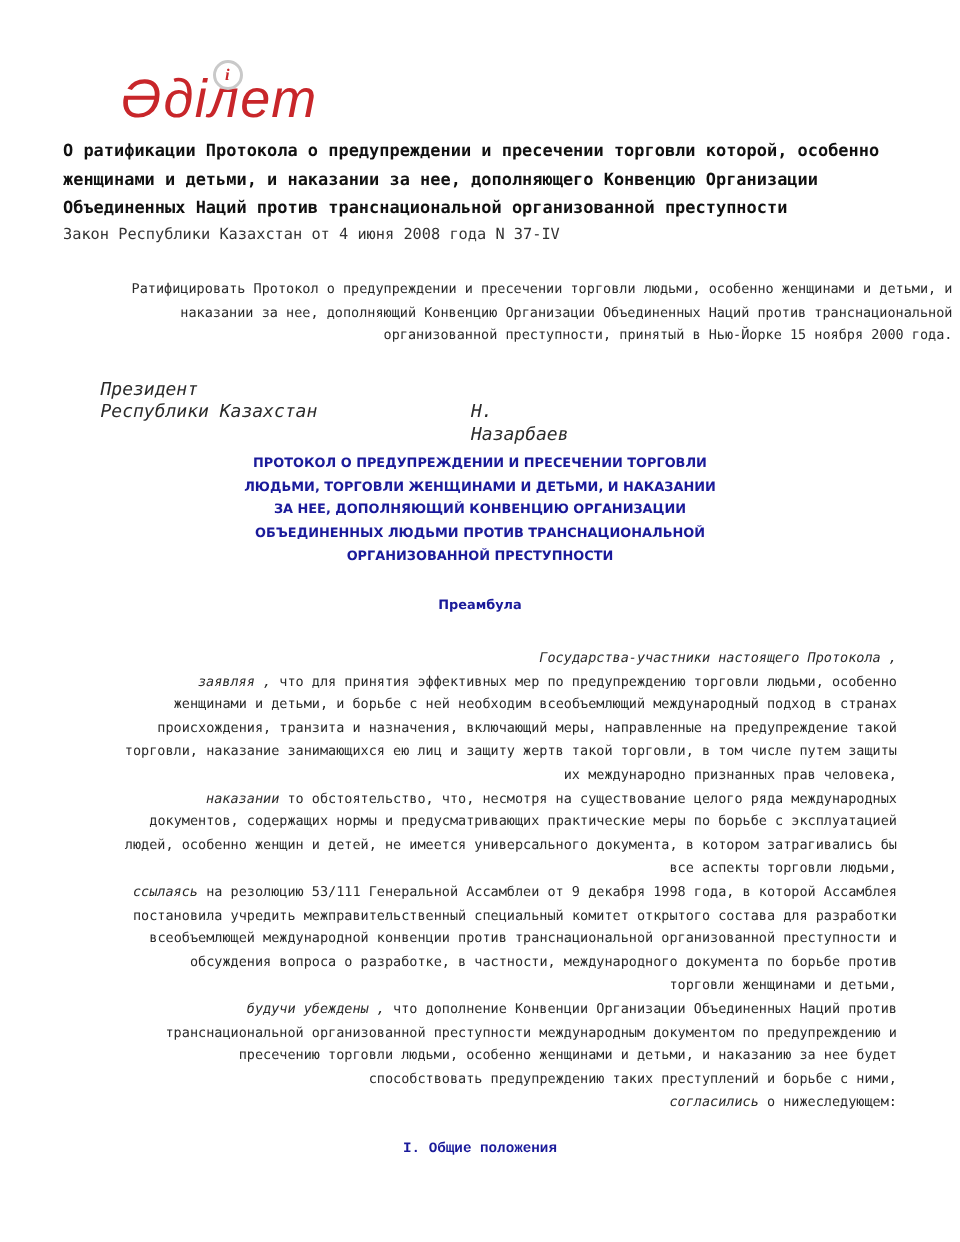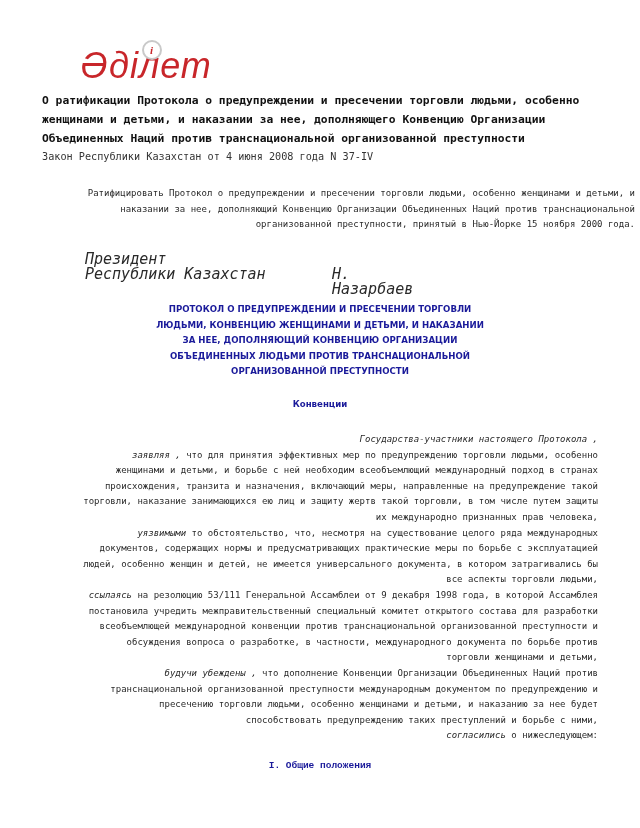--- a/index.html
+++ b/index.html
@@ -77,23 +77,23 @@
       font-size: 9px;
       line-height: 15.6px;
       color: #2a2a2a;
       margin: 0;
       text-align: right;
     }
     .indent { padding-left: 37px; }
     .italic { font-style: italic; }
     .sign-block {
       position: absolute;
-      left: 85px;
+      left: 67px;
       top: 252px;
-      font-size: 15px;
+      font-size: 12px;
       line-height: 15px;
       font-style: italic;
       color: #2a2a2a;
     }
     .sign-name { position: absolute; left: 247px; top: 15px; }
     .center-heading {
       position: absolute;
       left: 0;
       width: 640px;
       text-align: center;
@@ -109,44 +109,44 @@
       font-size: 9.5px;
     }
   </style>
 </head>
 <body>
 
 <div class="logo">
   <span class="logo-text"><span>Әд</span><span>і</span><span>лет</span><span class="logo-i-badge">i</span></span>
 </div>
 
-<h1 class="title">О ратификации Протокола о предупреждении и пресечении торговли людьми, особенно женщинами и детьми, и наказании за нее, дополняющего Конвенцию Организации Объединенных Наций против транснациональной организованной преступности</h1>
+<h1 class="title">О ратификации Протокола о предупреждении и пресечении торговли которой, особенно женщинами и детьми, и наказании за нее, дополняющего Конвенцию Организации Объединенных Наций против транснациональной организованной преступности</h1>
 
 <div class="law-ref">Закон Республики Казахстан от 4 июня 2008 года N 37-IV</div>
 
 <p class="para indent" style="top:186px;">Ратифицировать Протокол о предупреждении и пресечении торговли людьми, особенно женщинами и детьми, и наказании за нее, дополняющий Конвенцию Организации Объединенных Наций против транснациональной организованной преступности, принятый в Нью-Йорке 15 ноября 2000 года.</p>
 
 <div class="sign-block">
   <div>Президент</div>
   <div>Республики Казахстан</div>
   <div class="sign-name">Н. Назарбаев</div>
 </div>
 
 <div class="center-heading" style="top:302px;">
   <div>ПРОТОКОЛ О ПРЕДУПРЕЖДЕНИИ И ПРЕСЕЧЕНИИ ТОРГОВЛИ</div>
-  <div>ЛЮДЬМИ, КОНВЕНЦИЮ ЖЕНЩИНАМИ И ДЕТЬМИ, И НАКАЗАНИИ</div>
+  <div>ЛЮДЬМИ, ТОРГОВЛИ ЖЕНЩИНАМИ И ДЕТЬМИ, И НАКАЗАНИИ</div>
   <div>ЗА НЕЕ, ДОПОЛНЯЮЩИЙ КОНВЕНЦИЮ ОРГАНИЗАЦИИ</div>
   <div>ОБЪЕДИНЕННЫХ ЛЮДЬМИ ПРОТИВ ТРАНСНАЦИОНАЛЬНОЙ</div>
   <div>ОРГАНИЗОВАННОЙ ПРЕСТУПНОСТИ</div>
 </div>
 
-<div class="center-heading" style="top:397px;">Конвенции</div>
+<div class="center-heading" style="top:397px;">Преамбула</div>
 
 <div class="para" style="top:432px;">
   <div class="indent italic">Государства-участники настоящего Протокола ,</div>
   <div class="indent"><span class="italic">заявляя ,</span><span> что для принятия эффективных мер по предупреждению торговли людьми, особенно женщинами и детьми, и борьбе с ней необходим всеобъемлющий международный подход в странах происхождения, транзита и назначения, включающий меры, направленные на предупреждение такой торговли, наказание занимающихся ею лиц и защиту жертв такой торговли, в том числе путем защиты их международно признанных прав человека,</span></div>
-  <div class="indent"><span class="italic">уязвимыми</span><span> то обстоятельство, что, несмотря на существование целого ряда международных документов, содержащих нормы и предусматривающих практические меры по борьбе с эксплуатацией людей, особенно женщин и детей, не имеется универсального документа, в котором затрагивались бы все аспекты торговли людьми,</span></div>
+  <div class="indent"><span class="italic">наказании</span><span> то обстоятельство, что, несмотря на существование целого ряда международных документов, содержащих нормы и предусматривающих практические меры по борьбе с эксплуатацией людей, особенно женщин и детей, не имеется универсального документа, в котором затрагивались бы все аспекты торговли людьми,</span></div>
   <div class="indent"><span class="italic">ссылаясь</span><span> на резолюцию 53/111 Генеральной Ассамблеи от 9 декабря 1998 года, в которой Ассамблея постановила учредить межправительственный специальный комитет открытого состава для разработки всеобъемлющей международной конвенции против транснациональной организованной преступности и обсуждения вопроса о разработке, в частности, международного документа по борьбе против торговли женщинами и детьми,</span></div>
   <div class="indent"><span class="italic">будучи убеждены ,</span><span> что дополнение Конвенции Организации Объединенных Наций против транснациональной организованной преступности международным документом по предупреждению и пресечению торговли людьми, особенно женщинами и детьми, и наказанию за нее будет способствовать предупреждению таких преступлений и борьбе с ними,</span></div>
   <div class="indent"><span class="italic">согласились</span><span> о нижеследующем:</span></div>
 </div>
 
 <div class="center-heading section-heading" style="top:758px;">I. Общие положения</div>
 
 </body></html>

